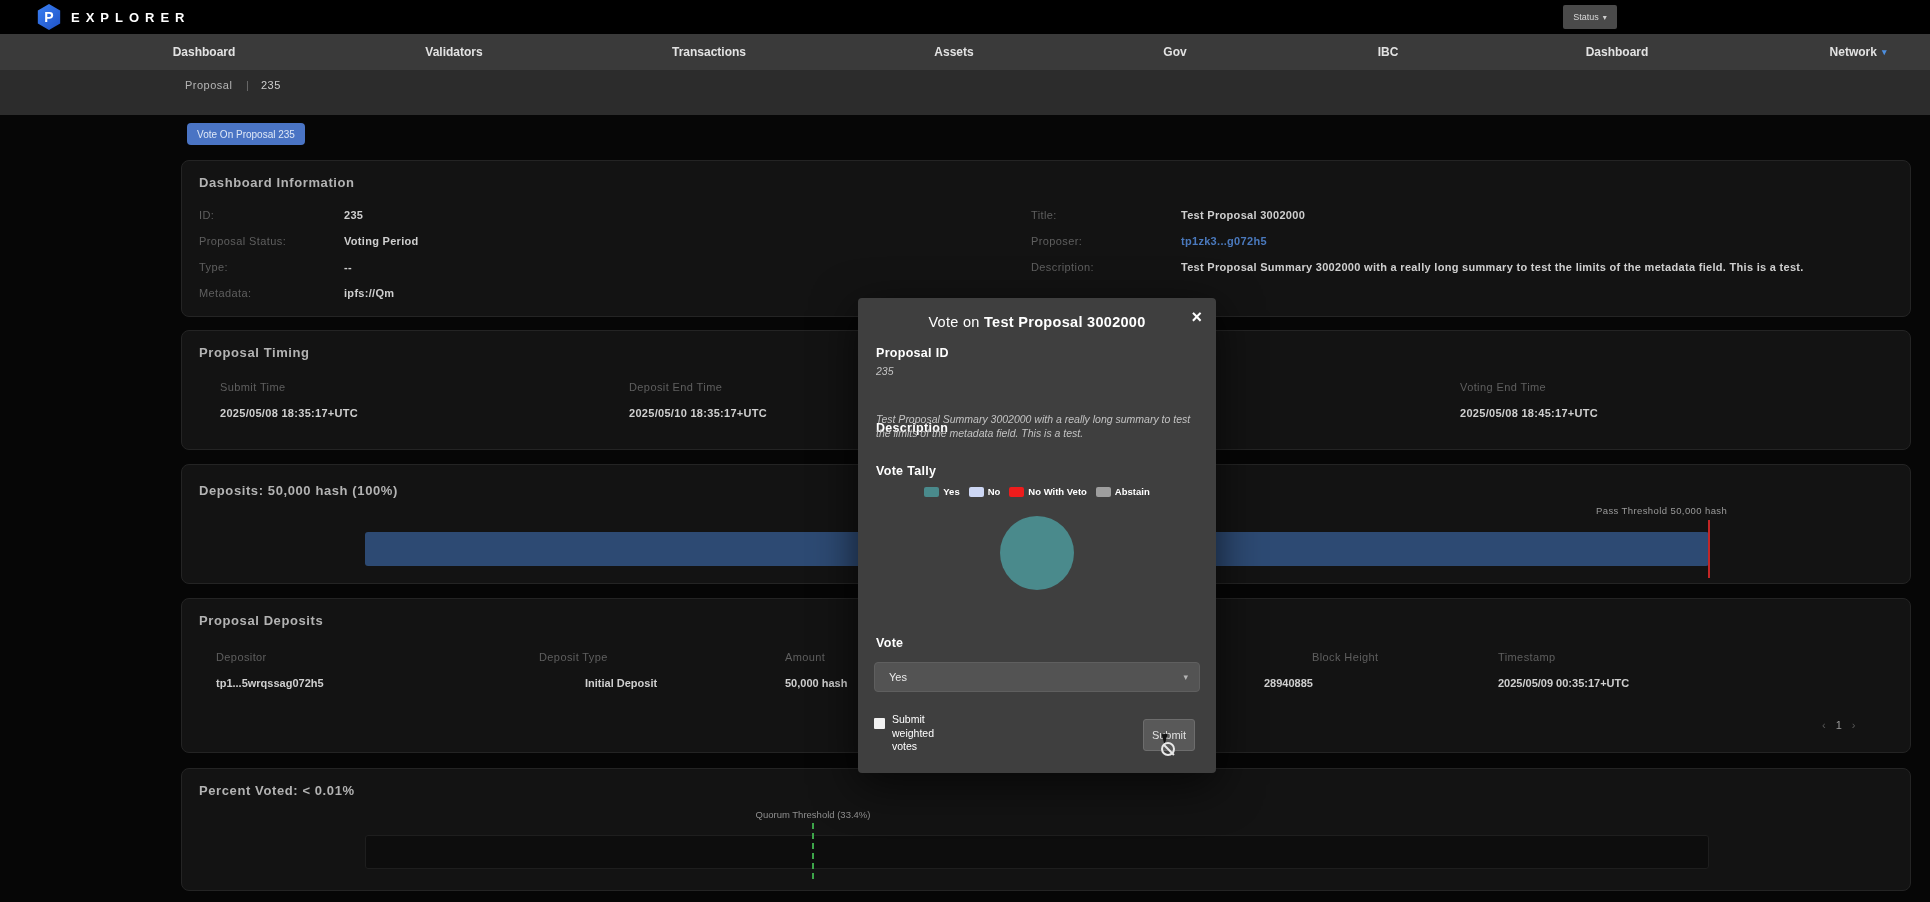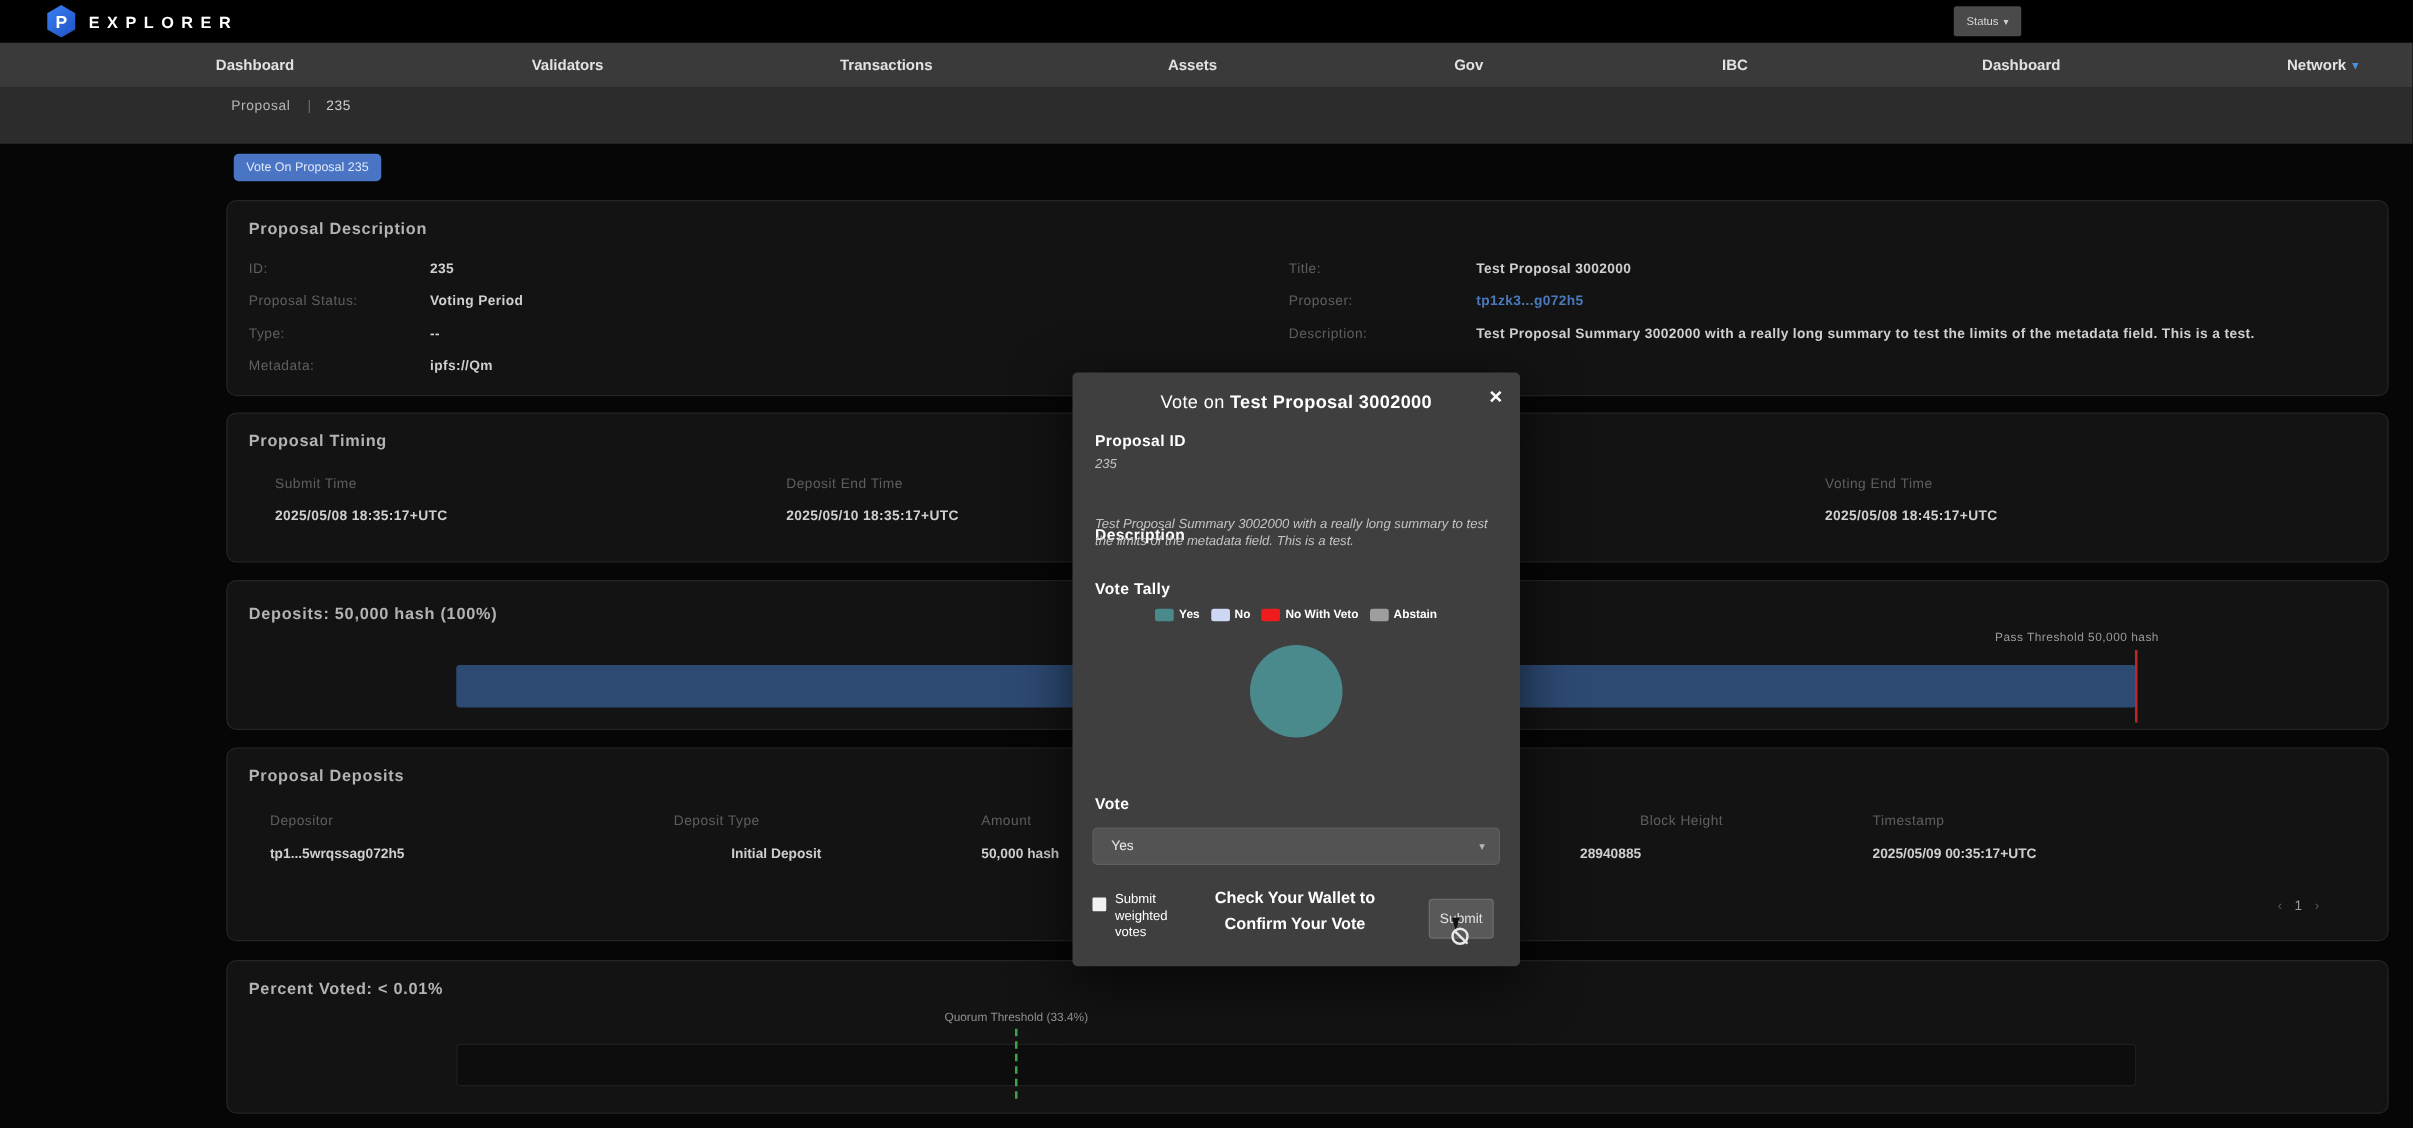--- a/index.html
+++ b/index.html
@@ -148,21 +148,21 @@
 
 <div id="crumbbar">
   <span class="crumb" style="left:185px; color:#b5b5b5;">Proposal</span>
   <span class="crumb" style="left:246px; color:#6f6f6f;">|</span>
   <span class="crumb" style="left:261px; color:#cfcfcf;">235</span>
 </div>
 
 <button id="vote-open-btn">Vote On Proposal 235</button>
 
 <div class="card" style="top:160px; height:157px;">
-  <div class="card-title">Proposal Description</div>
+  <div class="card-title">Dashboard Information</div>
   <span class="fl" style="left:17px; top:48px;">ID:</span>
   <span class="fv" style="left:162px; top:48px;">235</span>
   <span class="fl" style="left:17px; top:74px;">Proposal Status:</span>
   <span class="fv" style="left:162px; top:74px;">Voting Period</span>
   <span class="fl" style="left:17px; top:100px;">Type:</span>
   <span class="fv" style="left:162px; top:100px;">--</span>
   <span class="fl" style="left:17px; top:126px;">Metadata:</span>
   <span class="fv" style="left:162px; top:126px;">ipfs://Qm</span>
 
   <span class="fl" style="left:849px; top:48px;">Title:</span>
@@ -253,21 +253,17 @@
 
   <div class="m-h" style="top:338px;">Vote</div>
   <div id="vote-select">
     <span class="sel-text">Yes</span>
     <span class="sel-caret">▾</span>
   </div>
 
   <span id="weighted-box"></span>
   <span class="weighted-label">Submit weighted votes</span>
 
-  <div class="wallet-msg">
-    <div>Check Your Wallet to</div>
-    <div>Confirm Your Vote</div>
-  </div>
 
   <button id="submit-btn">Submit</button>
   <span class="cursor-arrow"></span>
   <span class="no-cursor"></span>
 </div>
 
 </body></html>

